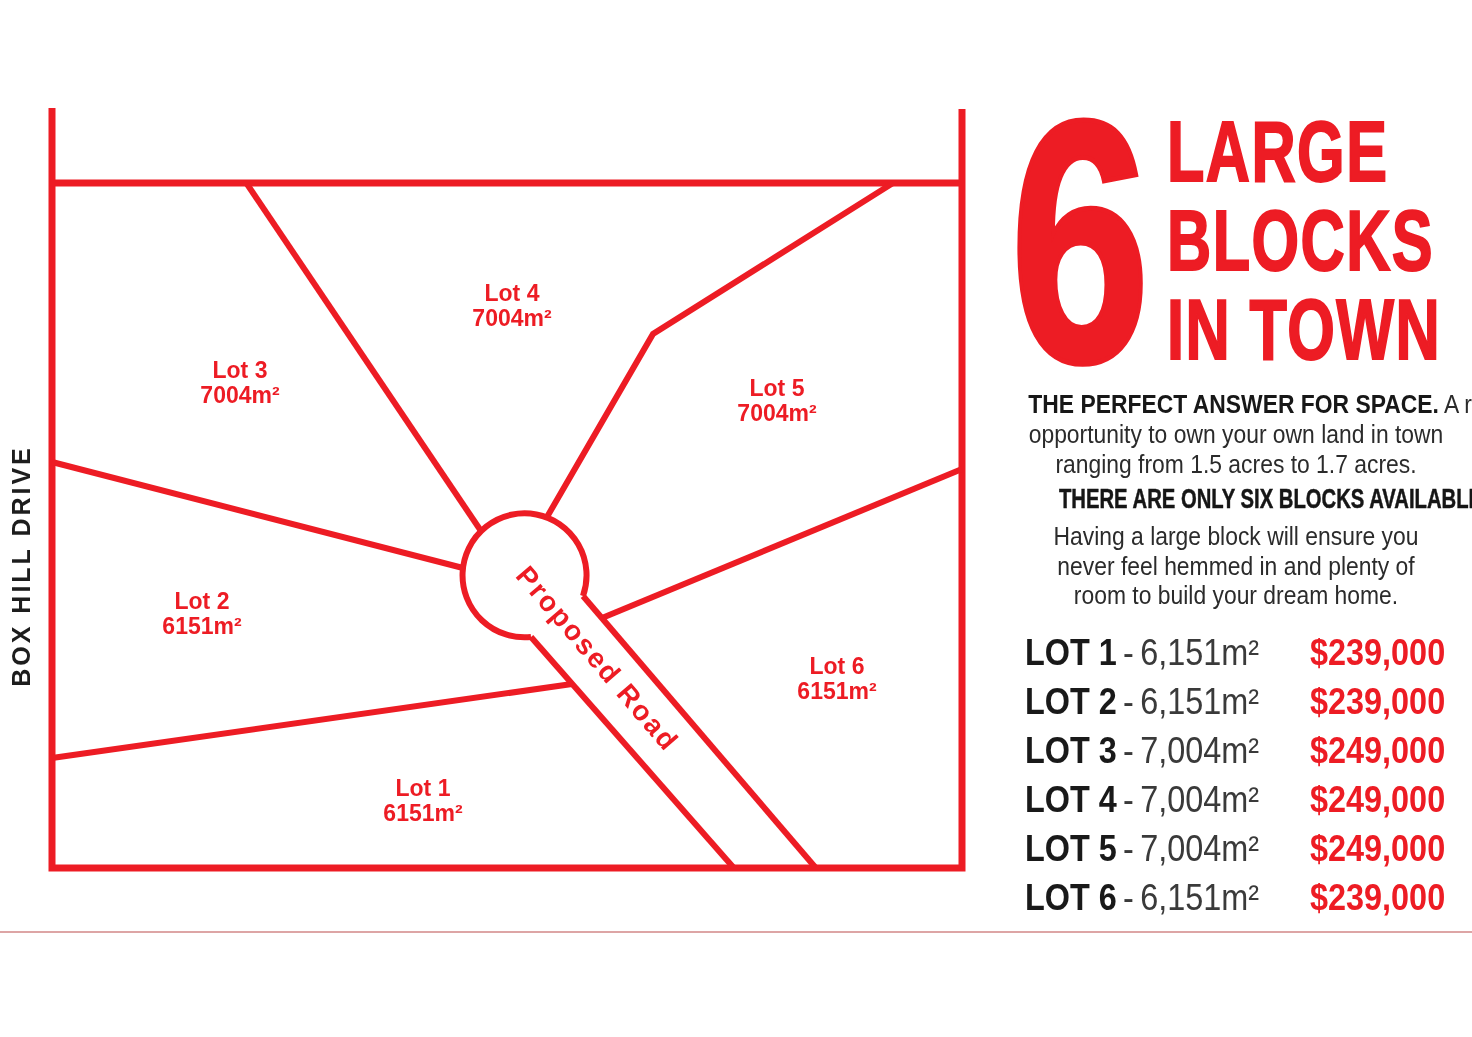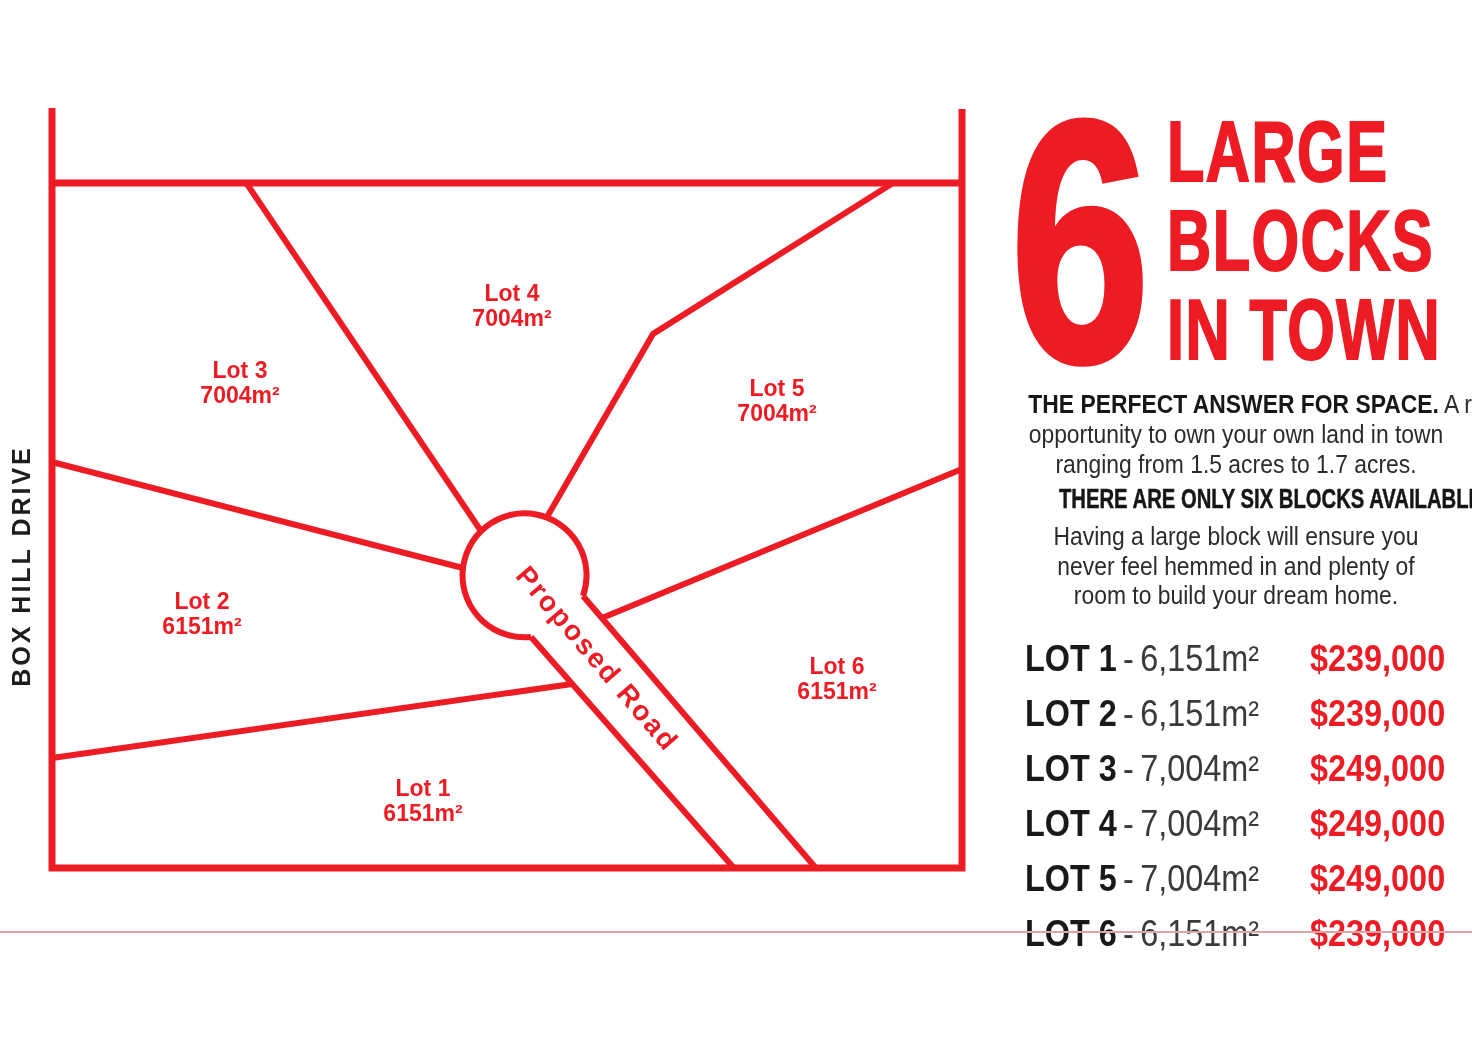--- a/index.html
+++ b/index.html
@@ -61,21 +61,21 @@
     -webkit-text-stroke:0.5px #161616;
   }
   .body-text{
     position:absolute;left:1000px;top:522px;width:472px;
     text-align:center;font-size:26px;line-height:29.5px;color:#2b2b2b;
     transform:scaleX(0.88);transform-origin:center top;white-space:nowrap;
   }
   .price-table{position:absolute;left:1025px;top:628px;width:420px;}
   .price-row{
     height:49px;line-height:49px;display:flex;justify-content:space-between;align-items:baseline;
-    font-size:36px;white-space:nowrap;margin-top:6px;
+    font-size:36px;white-space:nowrap;
   }
   .pl-left{transform:scaleX(0.9);transform-origin:left center;}
   .pl-lot{font-weight:700;color:#191919;}
   .pl-sep{font-weight:400;color:#3a3a3a;margin:0 7px;}
   .pl-area{font-weight:400;color:#3a3a3a;}
   .pl-price{font-weight:700;color:var(--red);transform:scaleX(0.9);transform-origin:right center;}
   .thin-line{position:absolute;left:0;top:931px;width:1472px;height:2px;background:var(--thin_line);}
 </style>
 </head>
 <body>

